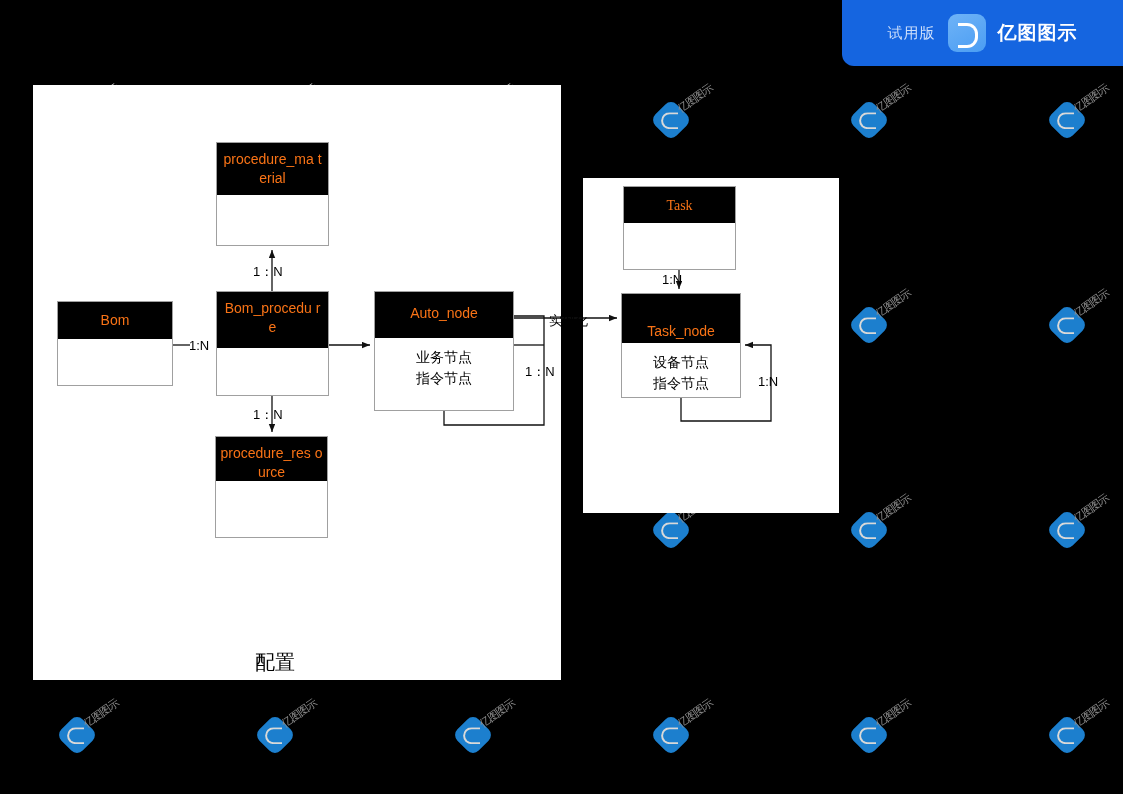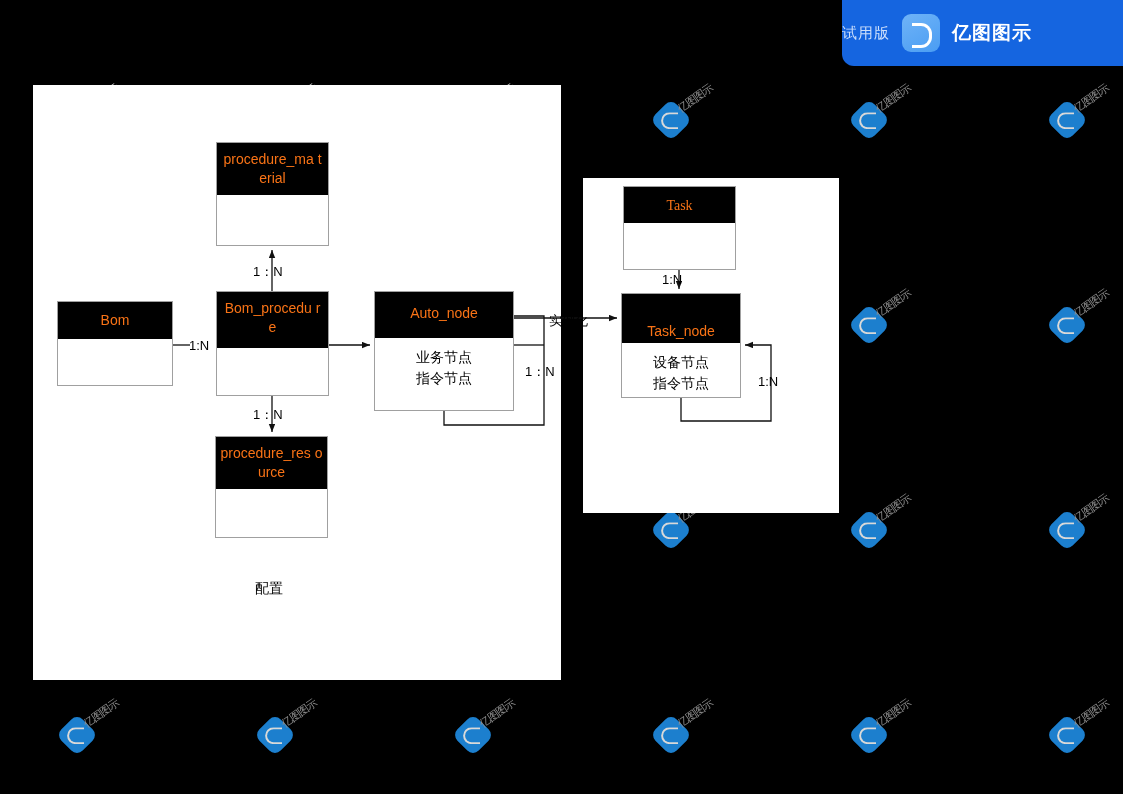--- a/index.html
+++ b/index.html
@@ -65,21 +65,21 @@
   
   #trial-banner {
     position: absolute;
     right: 0; top: 0;
     width: 281px; height: 66px;
     background: #1565e0;
     border-bottom-left-radius: 12px;
     z-index: 30;
     display: flex;
     align-items: center;
-    justify-content: flex-start;
+    justify-content: center;
     gap: 12px;
   }
   #trial-banner .trial-label {
     color: #cddffb;
     font-size: 15px;
     letter-spacing: 1px;
   }
   #trial-banner .brand-logo {
     width: 38px; height: 38px;
     border-radius: 9px;
@@ -149,21 +149,21 @@
 
   #ent-bom-procedure { left: 216px; top: 291px; width: 113px; height: 105px; }
   #ent-bom-procedure .head { height: 56px; }
   #ent-bom-procedure .body { height: 47px; }
 
   #ent-auto-node { left: 374px; top: 291px; width: 140px; height: 120px; }
   #ent-auto-node .head { height: 46px; padding-top: 12px; }
   #ent-auto-node .body { height: 57px; padding-top: 9px; }
 
   #ent-procedure-resource { left: 215px; top: 436px; width: 113px; height: 102px; }
-  #ent-procedure-resource .head { height: 52px; }
+  #ent-procedure-resource .head { height: 44px; }
   #ent-procedure-resource .body { height: 48px; }
 
   #ent-task { left: 623px; top: 186px; width: 113px; height: 84px; }
   #ent-task .head { height: 36px; padding-top: 9px; font-family: Liberation Serif, serif; }
   #ent-task .body { height: 46px; }
 
   #ent-task-node { left: 621px; top: 293px; width: 120px; height: 105px; }
   #ent-task-node .head { height: 49px; padding-top: 28px; }
   #ent-task-node .body { height: 58px; padding-top: 9px; }
 
@@ -184,21 +184,21 @@
     background: transparent;
     white-space: nowrap;
   }
   #lbl-mat      { left: 253px; top: 263px; }
   #lbl-res      { left: 253px; top: 406px; }
   #lbl-bom      { left: 189px; top: 338px; }
   #lbl-auto     { left: 525px; top: 363px; }
   #lbl-tasknode { left: 758px; top: 374px; }
   #lbl-task     { left: 662px; top: 272px; }
   #lbl-instance { left: 549px; top: 312px; font-size: 13px; }
-  #lbl-config   { left: 255px; top: 580px; font-size: 14px; }
+  #lbl-config   { left: 255px; top: 649px; font-size: 20px; }
 </style>
 </head>
 <body>
 
 <div class="panel" id="panel-left"></div>
 <div class="panel" id="panel-right"></div>
 
 <div id="watermark-layer">
     <div class="wm on-white" style="left: 62px; top: 95px;">
       <span class="wm-badge"></span>

